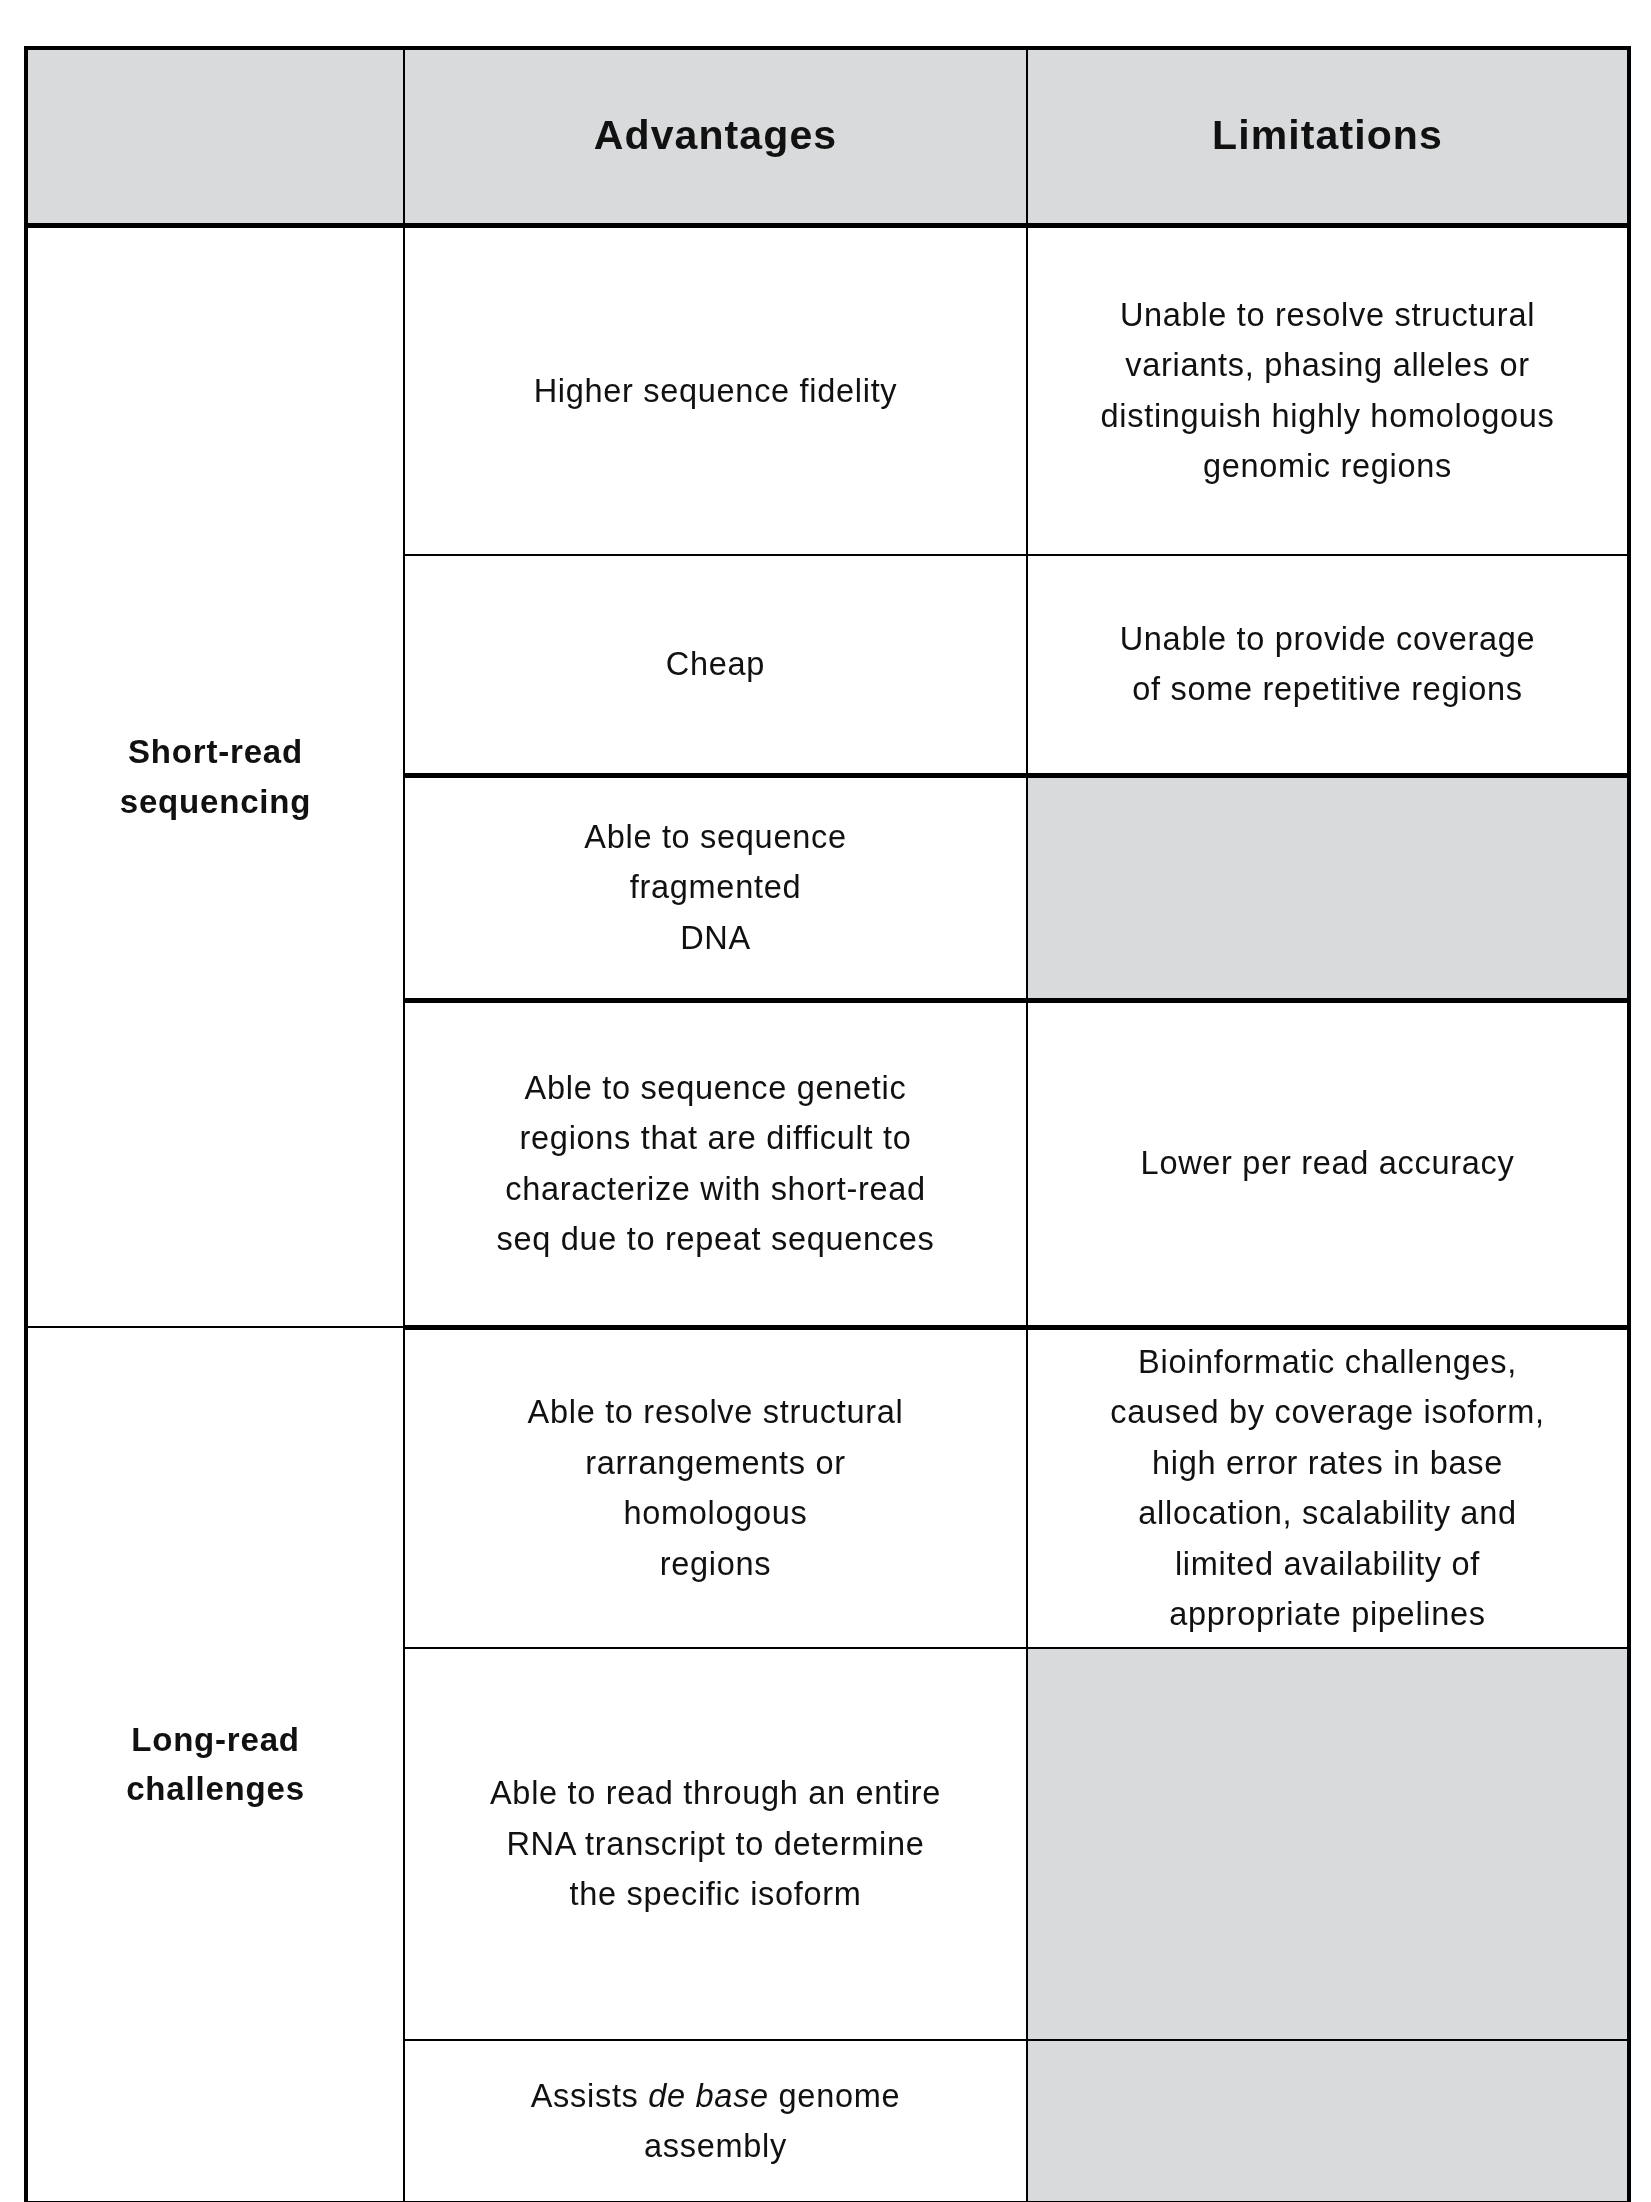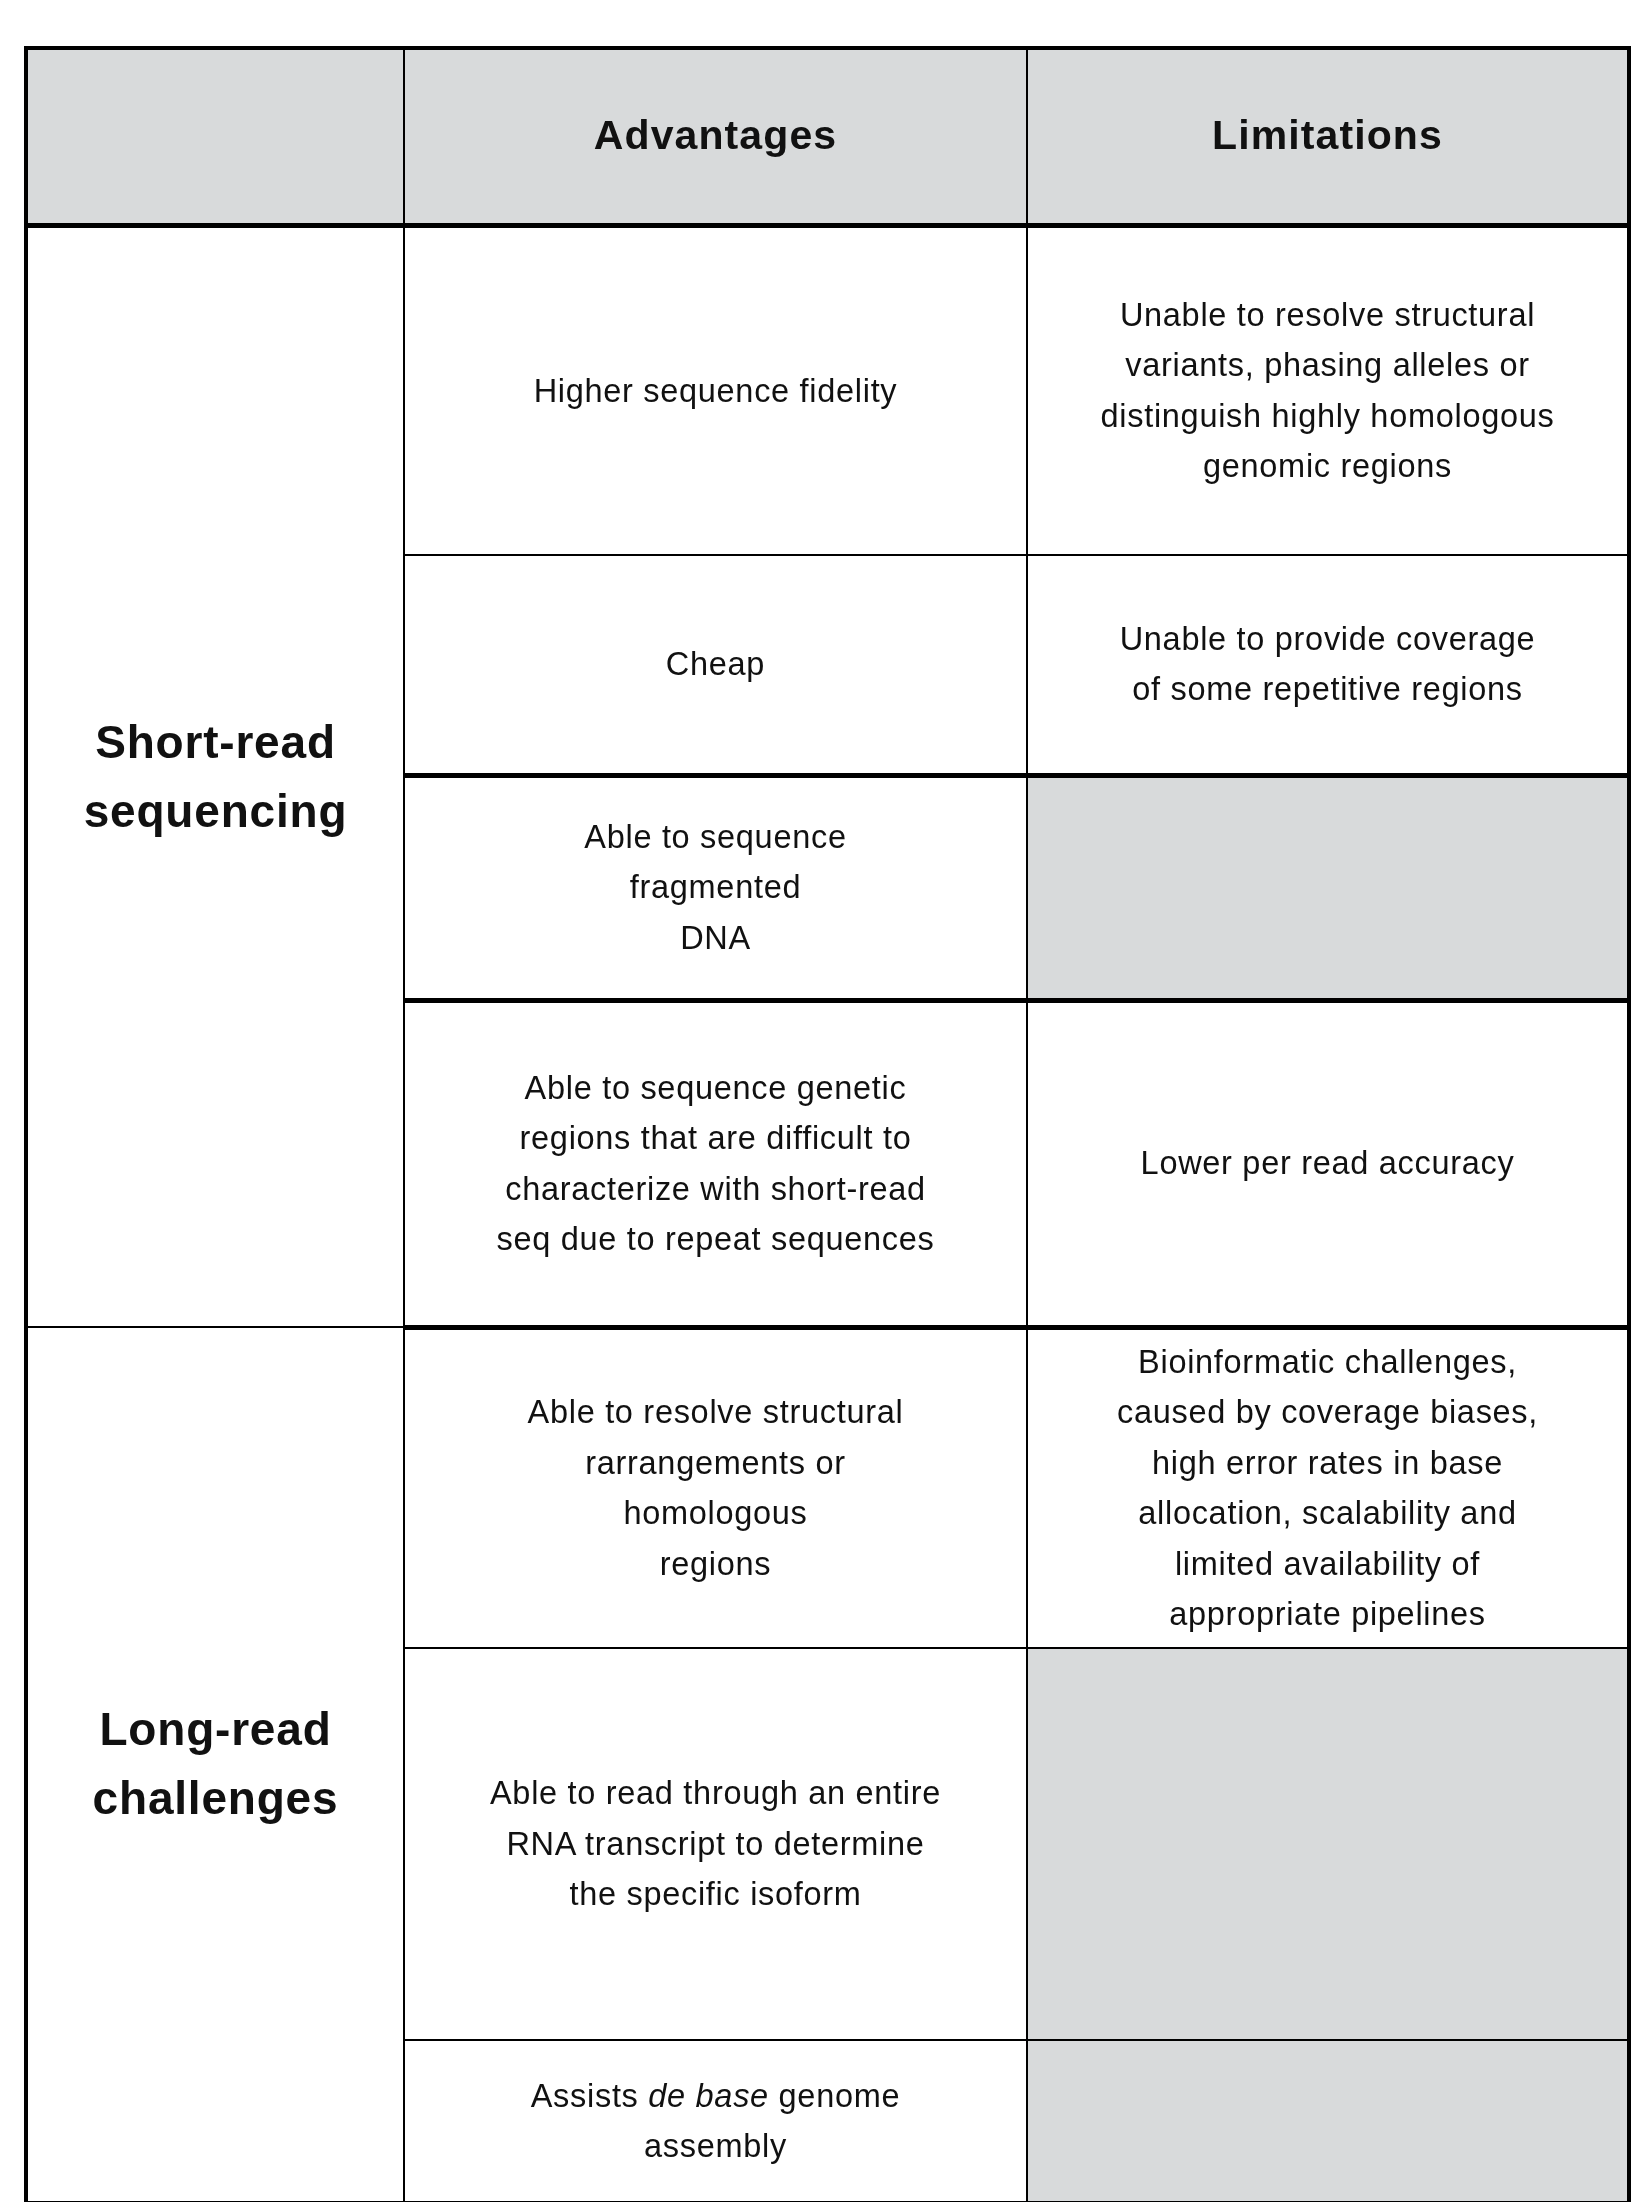--- a/index.html
+++ b/index.html
@@ -41,21 +41,21 @@
   tr.thick-bottom > td, tr.thick-bottom > th {
     border-bottom-width: 5.7px;
   }
   th.col-head {
     font-size: 41px;
     font-weight: 700;
     letter-spacing: 1.1px;
     background: #d8dadb;
   }
   td.row-label {
-    font-size: 46px;
+    font-size: 33px;
     font-weight: 700;
     letter-spacing: 0.8px;
     line-height: 1.5;
     background: #ffffff;
   }
   td.shade {
     background: #d8dadb;
   }
   tr.h-header { height: 177px; }
   tr.h-r1 { height: 330px; }
@@ -117,21 +117,21 @@
     </tr>
 
     <tr class="h-r5">
       <td class="row-label" rowspan="3">Long-read
 challenges</td>
       <td>Able to resolve structural
 rarrangements or
 homologous
 regions</td>
       <td>Bioinformatic challenges,
-caused by coverage biases,
+caused by coverage isoform,
 high error rates in base
 allocation, scalability and
 limited availability of
 appropriate pipelines</td>
     </tr>
 
     <tr class="h-r6">
       <td>Able to read through an entire
 RNA transcript to determine
 the specific isoform</td>

